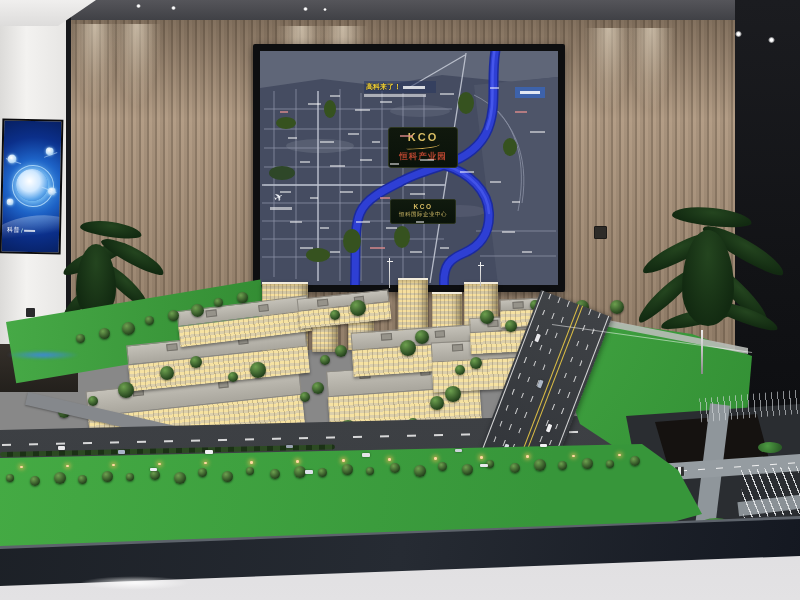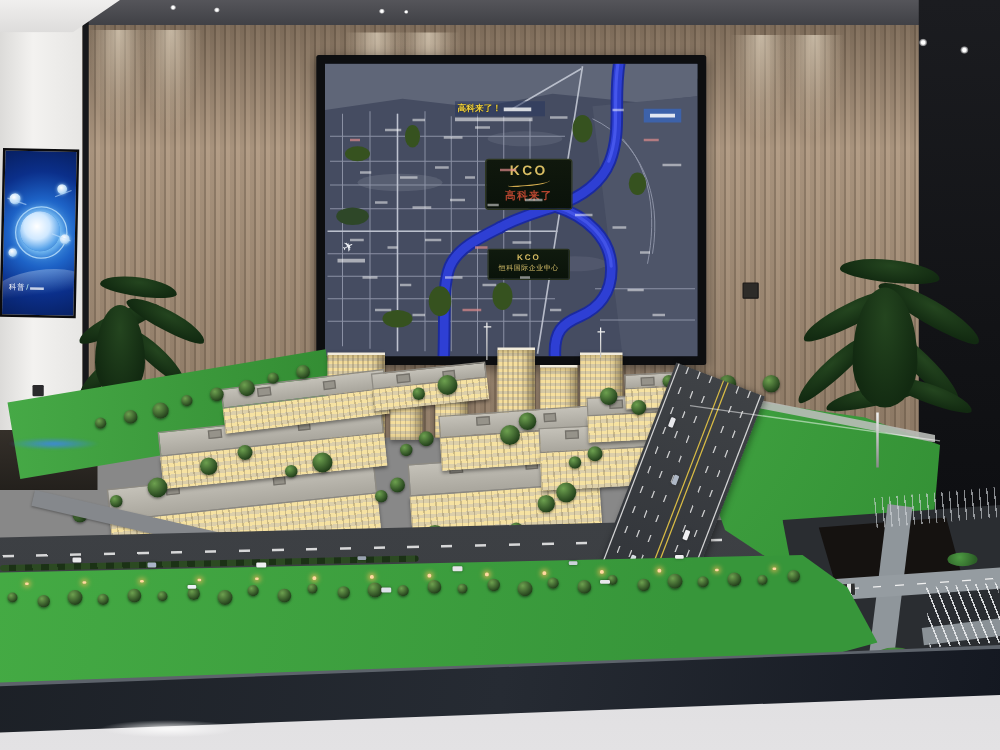--- a/index.html
+++ b/index.html
@@ -228,21 +228,21 @@
           <span class="bar"></span>
         </div>
       <div class="banner-l2"></div>
     </div>
     <div class="abs blue-label">
         <span></span>
       </div>
     <div class="abs logo1">
       <div class="logo-brand">KCO</div>
       <div class="logo-swoosh"></div>
-      <div class="logo-name1">高科来了</div>
+      <div class="logo-name1">恒科产业园</div>
     </div>
     <div class="abs logo2">
       <div class="logo-brand2">KCO</div>
       <div class="logo-name2">恒科国际企业中心</div>
     </div>
     <span class="abs plane">✈</span>
     <div class="abs plane-lab"></div>
     <div class="abs" id="map-labels" style="left:0;top:0;width:298px;height:234px">
         <div class="mlabel" style="left: 20px; top: 60px; width: 8px; background: rgba(222, 140, 140, 0.7);"></div>
         <div class="mlabel" style="left: 48px; top: 52px; width: 13px; background: rgba(255, 255, 255, 0.5);"></div>

